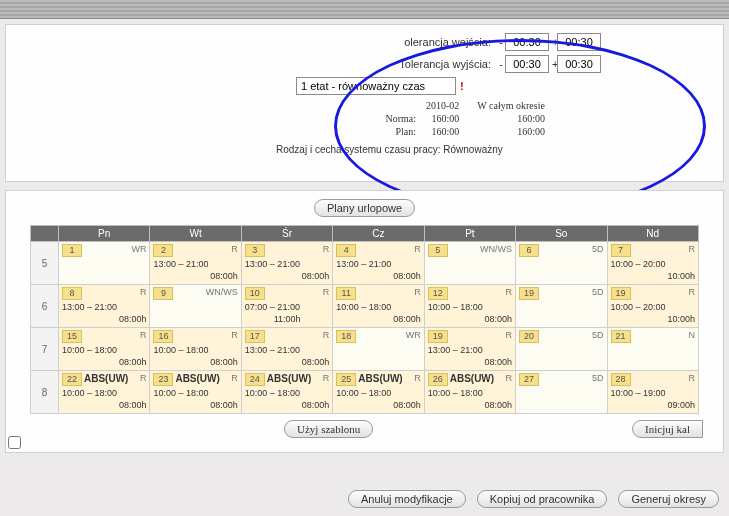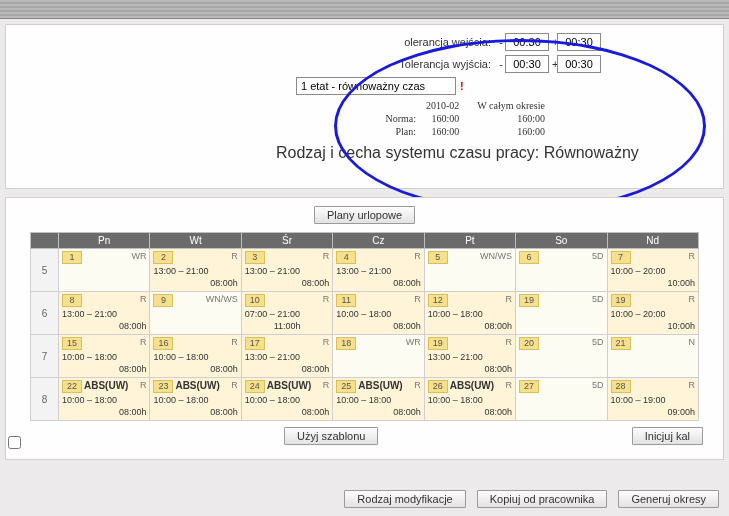--- a/index.html
+++ b/index.html
@@ -12,38 +12,38 @@
   .frow{display:flex;align-items:center;margin-bottom:4px;}
   .frow .lbl{width:195px;text-align:right;padding-right:6px;}
   .fld{border:1px solid #8a8a8a;background:#fff;padding:1px 4px;font-size:11px;height:14px;width:34px;text-align:center;}
   .txtfld{border:1px solid #8a8a8a;background:#fff;padding:1px 4px;font-size:11px;height:14px;width:150px;}
   .minus,.plus{display:inline-block;width:8px;text-align:center;color:#333;}
   .warn{color:#d00;font-weight:bold;margin-left:4px;}
   .subtab{margin-left:300px;margin-top:4px; font-size:10px;font-family:Liberation Serif, serif;}
   .subtab table{border-collapse:collapse;}
   .subtab td{padding:1px 18px 1px 0;text-align:right;}
   .subtab td.l{text-align:right;width:100px;padding-right:10px;}
-  .rline{margin-left:260px;margin-top:6px;font-size:16px;}
-  .btn{background:linear-gradient(#fdfdfd,#e2e2e2);border:1px solid #9a9a9a;border-radius:1px;padding:2px 12px;font-size:11px;cursor:pointer;display:inline-block;}
+  .rline{margin-left:260px;margin-top:6px;font-size:10px;}
+  .btn{background:linear-gradient(#fdfdfd,#e2e2e2);border:1px solid #9a9a9a;border-radius:9px;padding:2px 12px;font-size:11px;cursor:pointer;display:inline-block;}
   .btn-row{text-align:center;margin:0 0 8px 0;}
   .sched-wrap{margin:0 14px;border-radius:15px;}
   table.sched{border-collapse:collapse;width:100%;table-layout:fixed;}
   table.sched col.wn{width:28px;}
   table.sched col.dc{width:auto;}
   table.sched th{background:#6b6b6b;color:#fff;font-weight:normal;font-size:10px;padding:2px 0;border:1px solid #bfbfbf;}
   table.sched td{border:1px solid #cfcfcf;vertical-align:top;height:42px;padding:0;background:#fff;}
   table.sched td.weekno{text-align:center;vertical-align:middle;background:#f3f3f3;font-size:10px;color:#666;}
   .cell{position:relative;height:100%;box-sizing:border-box;padding:2px 3px 2px 3px;font-size:9px;}
   .cell.work{background:#fff4d8;}
   .cell.off{background:#fcfcf2;}
   .dayno{display:inline-block;background:#f7e08b;border:1px solid #d8c060;min-width:14px;padding:0 2px;text-align:center;font-size:9px;color:#555;line-height:11px;}
   .tag{position:absolute;top:2px;right:3px;font-size:9px;color:#777;}
   .abs{font-weight:bold;font-size:10px;display:inline-block;margin-left:2px;}
   .time{margin-top:2px;font-size:9px;color:#333;white-space:nowrap;}
-  .btm-row{display:flex;justify-content:space-between;align-items:center;margin:6px 10px 0 268px;}
+  .btm-row{display:flex;justify-content:space-between;align-items:center;margin:6px 10px 0 268px;font-family:Liberation Serif, serif;}
   .foot{position:absolute;bottom:8px;right:10px;}
   .foot .btn{margin-left:8px;}
   .chk{position:absolute;left:4px;bottom:64px;}
 </style>
 </head>
 <body>
 <div class="app">
 
 <div class="topbar"></div>
 
@@ -226,18 +226,18 @@
   </div>
   <div class="btm-row">
     <span class="btn">Użyj szablonu</span>
     <span class="btn" style="border-top-right-radius:0;border-bottom-right-radius:0;">Inicjuj kal</span>
   </div>
 </div>
 
 <input type="checkbox" class="chk" style="">
 
 <div class="foot">
-  <span class="btn">Rodzaj modyfikacje</span>
+  <span class="btn">Anuluj modyfikacje</span>
   <span class="btn">Kopiuj od pracownika</span>
   <span class="btn">Generuj okresy</span>
 </div>
 
 </div>
 
 </body></html>

